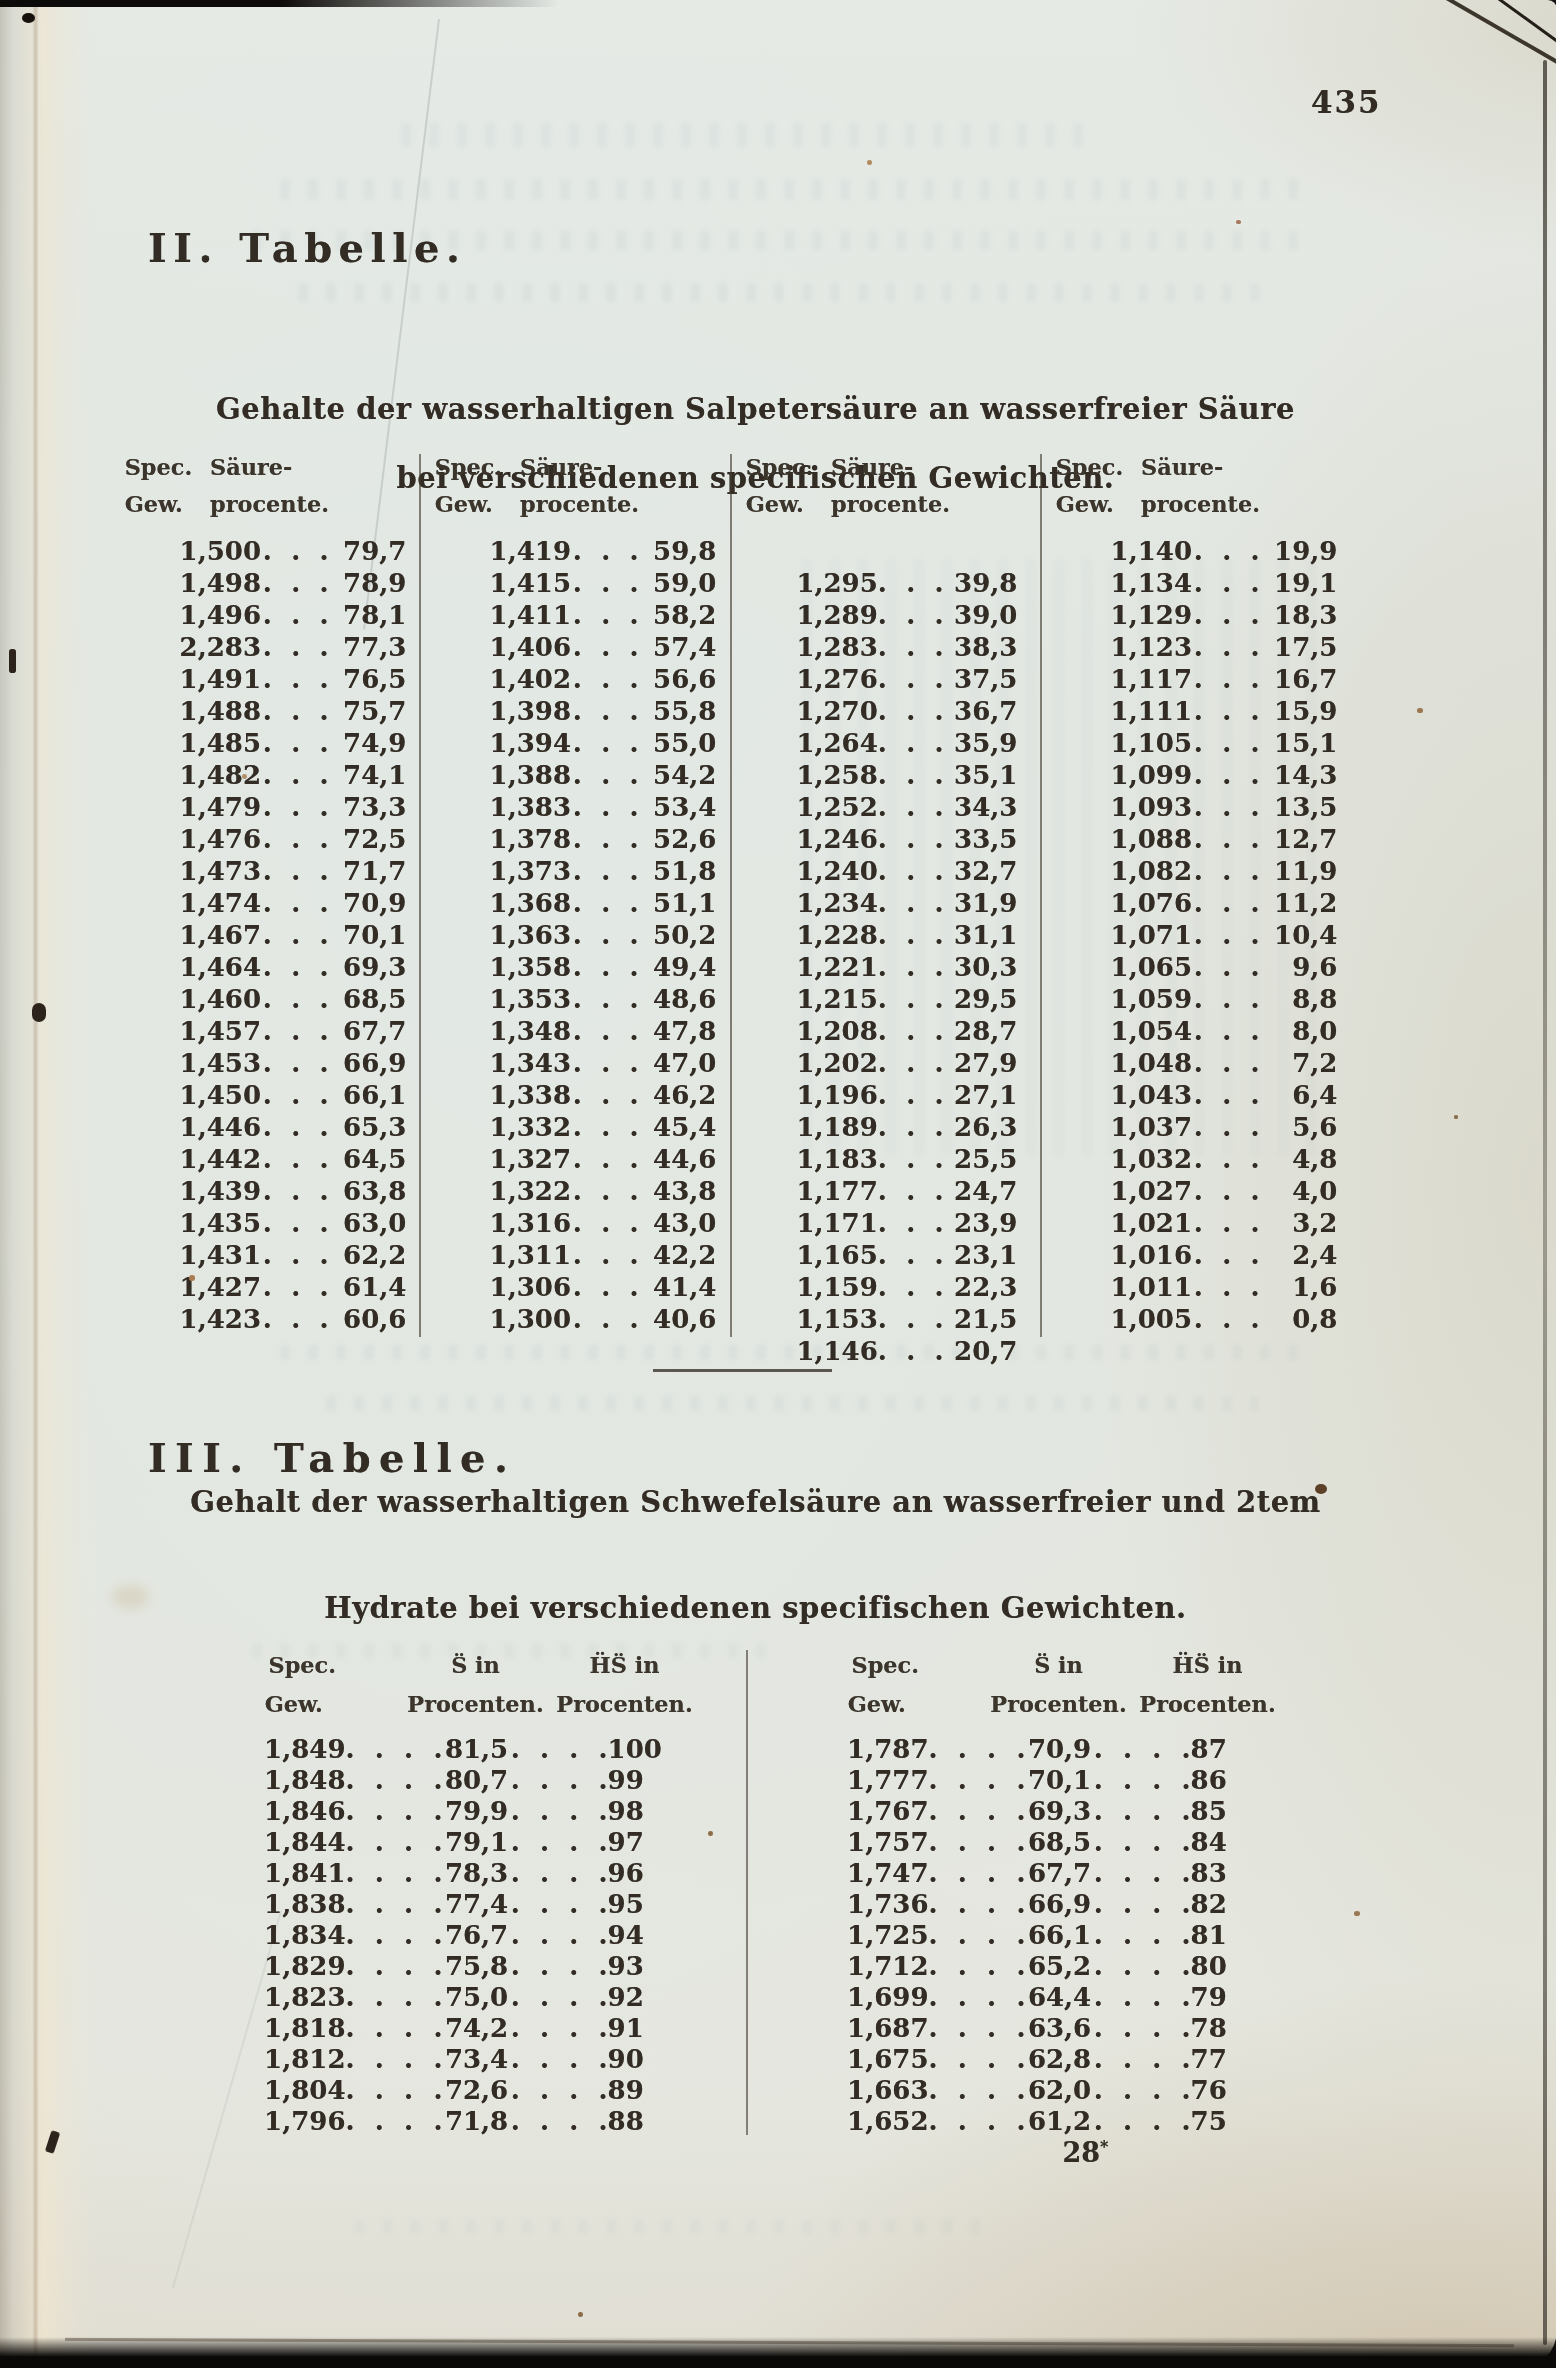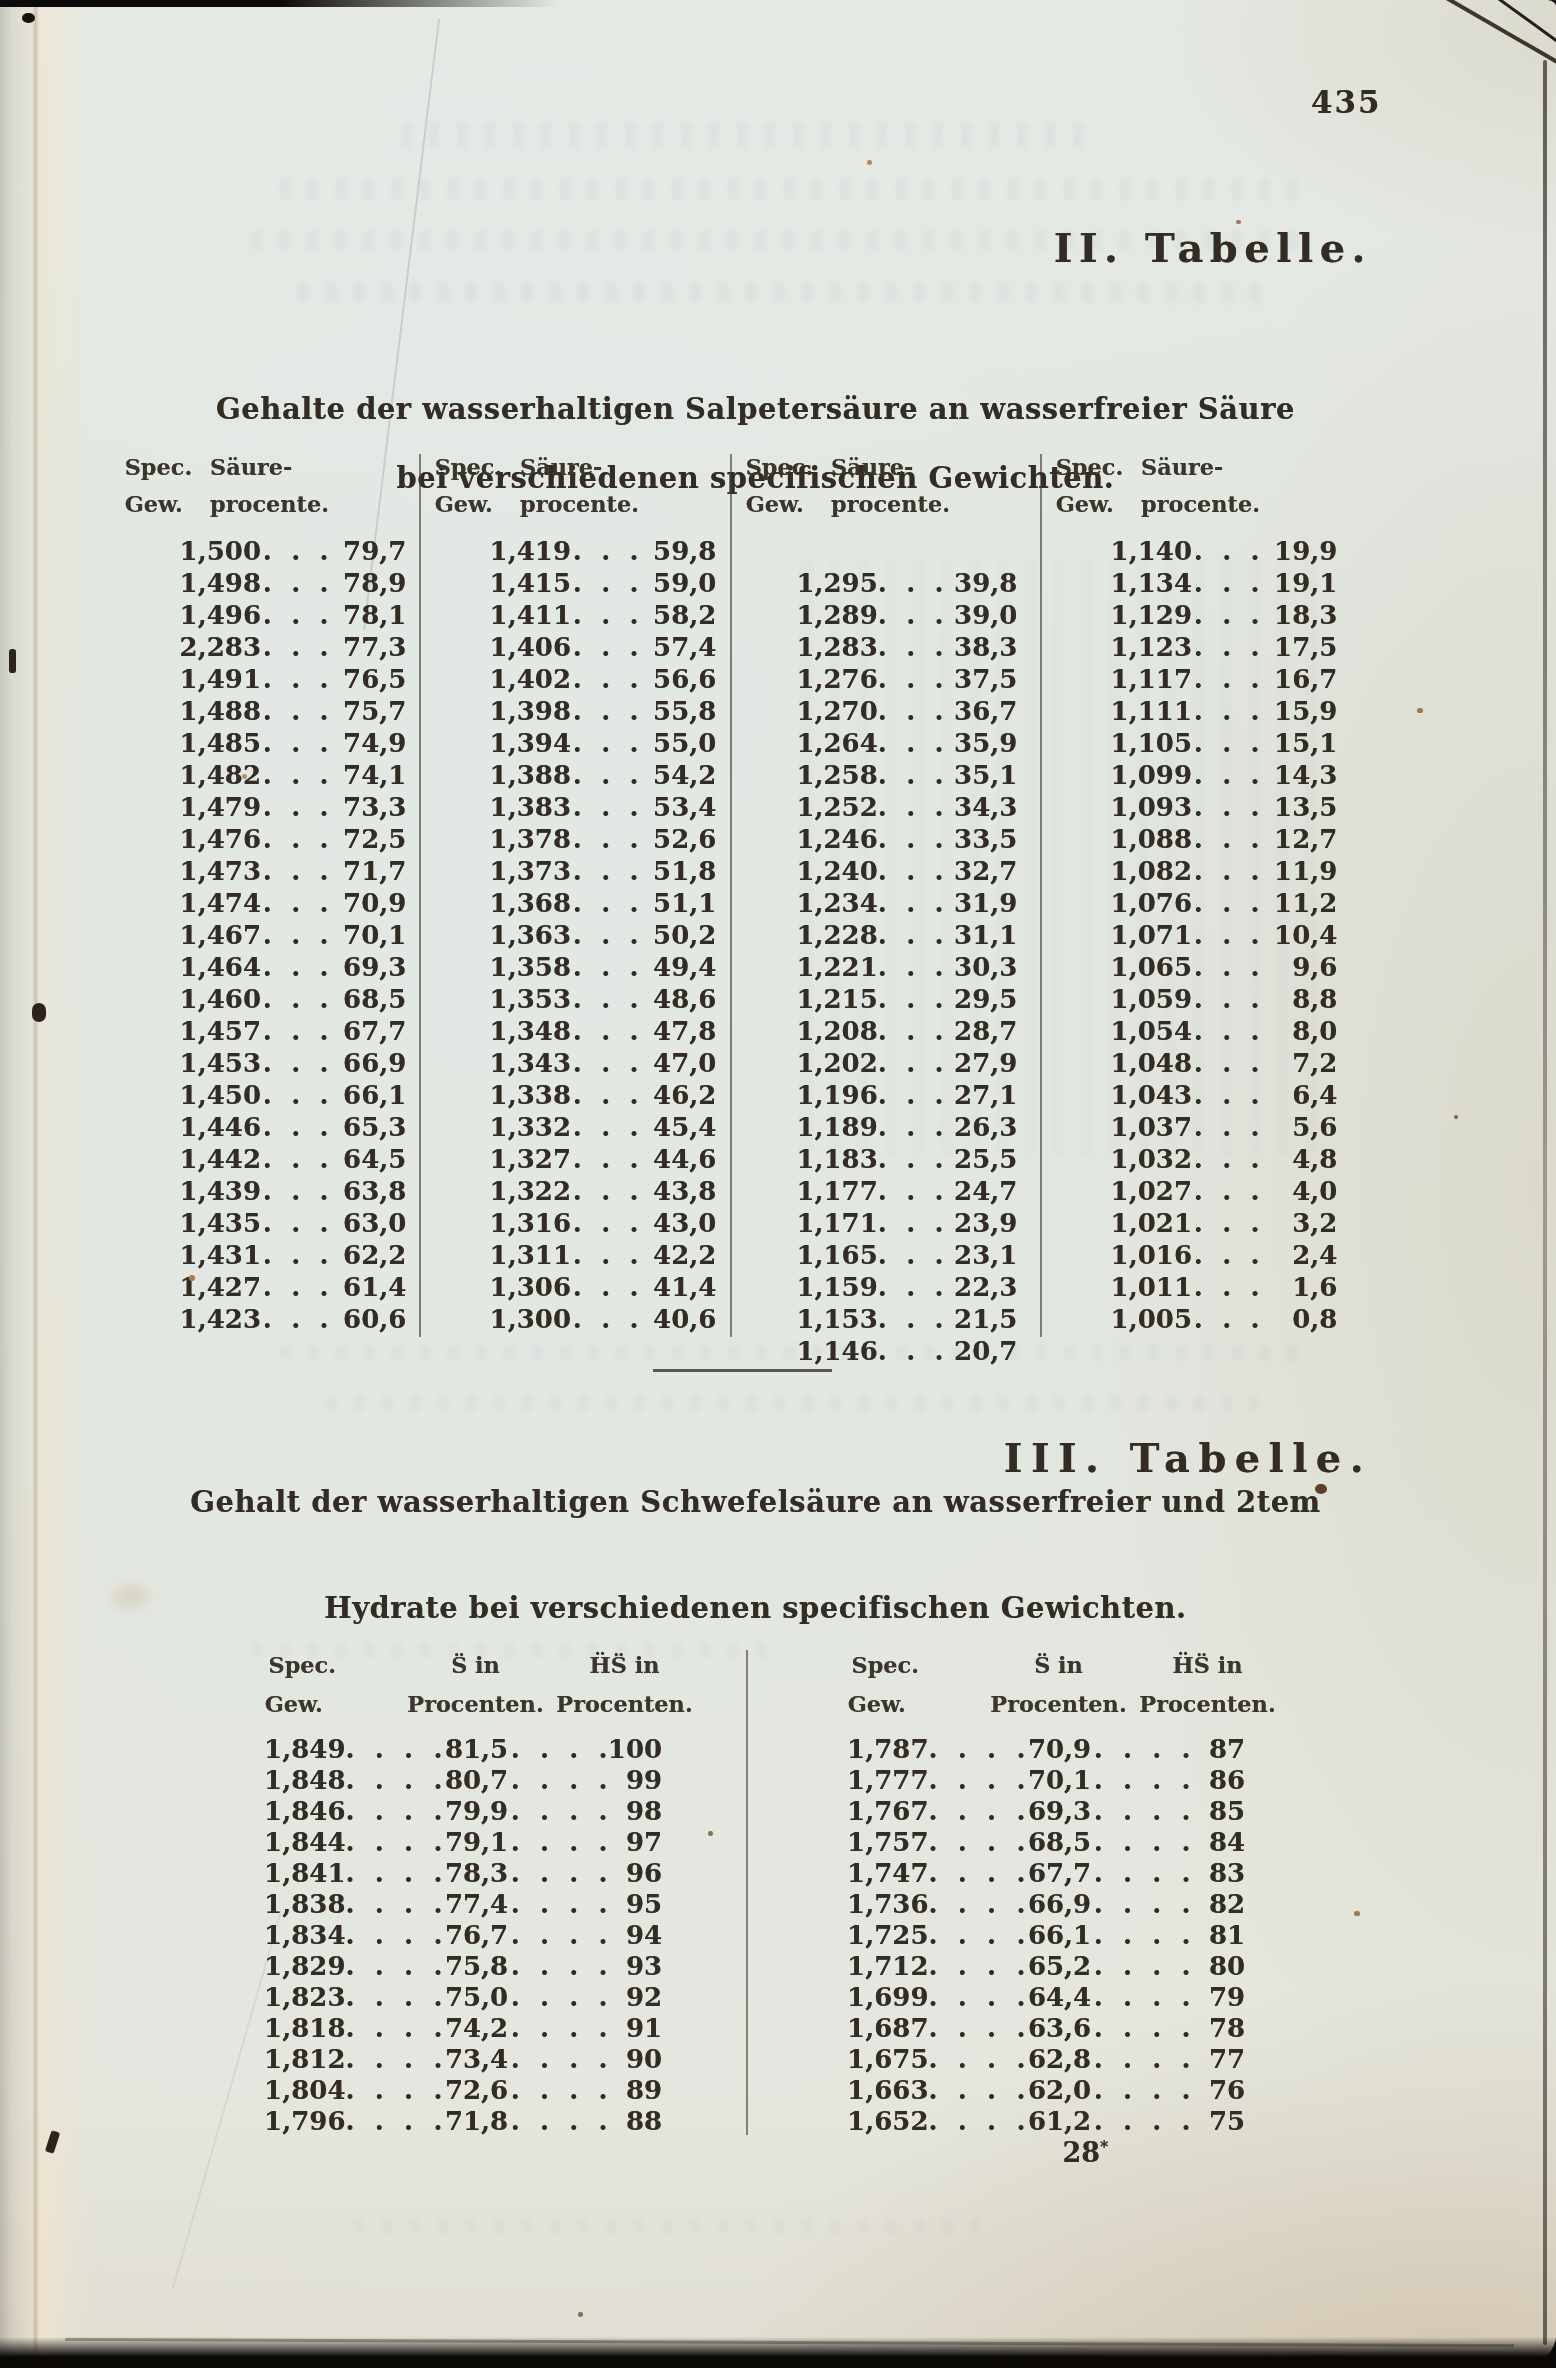--- a/index.html
+++ b/index.html
@@ -17,21 +17,21 @@
       radial-gradient(764px 392px at 102% 1%, rgba(178,156,118,.22), rgba(178,156,118,0) 60%),
       radial-gradient(653px 1492px at 99% 50%, rgba(190,172,138,.22), rgba(190,172,138,0) 70%),
       radial-gradient(1398px 2144px at 32% 38%, rgba(226,234,231,.55), rgba(226,234,231,0) 72%),
       linear-gradient(90deg, rgba(118,103,80,.34) 0px, rgba(148,130,102,.16) 13px, rgba(240,229,206,.78) 43px, rgba(238,229,208,.42) 62px, rgba(238,229,208,0) 95px),
       linear-gradient(180deg,#e6eae5 0%,#e2e6e0 28%,#e3e6df 62%,#e5e6de 88%,#e0ddd2 100%);
   }
   .ink{color:#322c24;text-shadow:0 0 0.6px rgba(50,44,36,.55);}
   .abs{position:absolute;}
 
   .pagenum{left:1311px;top:84px;width:112px;font-size:31px;font-weight:700;letter-spacing:1.9px;}
-  .t-title{left:132px;width:1240px;text-align:right;font-size:40px;font-weight:700;letter-spacing:6.5px;}
+  .t-title{left:148px;width:1240px;text-align:left;font-size:40px;font-weight:700;letter-spacing:6.5px;}
   .t2-title{top:224px;}
   .t3-title{top:1434px;letter-spacing:8.4px;}
   .t-sub{left:103px;width:1305px;text-align:center;font-size:29px;font-weight:700;letter-spacing:0.5px;}
   .t2-sub1{top:392px;} .t2-sub2{top:461px;}
   .t3-sub1{top:1485px;} .t3-sub2{top:1591px;}
 
   .t2{left:121px;top:454px;width:1240px;height:884px;}
   .t2col{position:absolute;top:0;width:291px;height:100%;}
   .t2rule{position:absolute;top:0;height:883px;width:1.9px;background:rgba(66,59,47,.62);filter:blur(0.3px);}
   .h24{font-size:22.4px;font-weight:700;color:#3b352c;}
@@ -46,21 +46,21 @@
 
   .t3{left:261px;top:1650px;width:1044px;height:503px;}
   .t3g{position:absolute;top:0;width:403px;height:100%;}
   .t3rule{position:absolute;left:485px;top:0;height:485px;width:1.9px;background:rgba(66,59,47,.6);filter:blur(0.3px);}
   .t3head span{position:absolute;white-space:nowrap;}
   .trow{display:flex;align-items:baseline;height:31px;font-size:26px;font-weight:700;white-space:nowrap;}
   .gw3{width:93px;text-align:right;}
   .dt4{flex:1;text-align:center;}
   .dt4::before{content:". . . .";word-spacing:11.2px;}
   .sv{width:75px;text-align:center;}
-  .pv{width:60px;text-align:right;padding-right:1.9px;}
+  .pv{width:60px;padding-right:1.9px;}
 
   .sig{left:1025px;top:2137px;width:121px;font-size:27px;font-weight:700;text-align:center;}
   .sig sup{font-size:16px;}
 
   
   .ghost{position:absolute;background:repeating-linear-gradient(90deg, rgba(108,140,152,.55) 0 10.3px, rgba(108,140,152,0) 10.3px 28px);filter:blur(2.4px);opacity:.13;border-radius:3.7px;}
   .crease{position:absolute;background:rgba(92,102,106,.20);filter:blur(0.7px);}
   .speck{position:absolute;border-radius:50%;}
   .sliver-top{position:absolute;left:0;top:0;width:839px;height:6.5px;background:linear-gradient(90deg,#0d0b09 0 280px,rgba(13,11,9,0) 559px);}
   .diag{position:absolute;background:#3d362d;}

